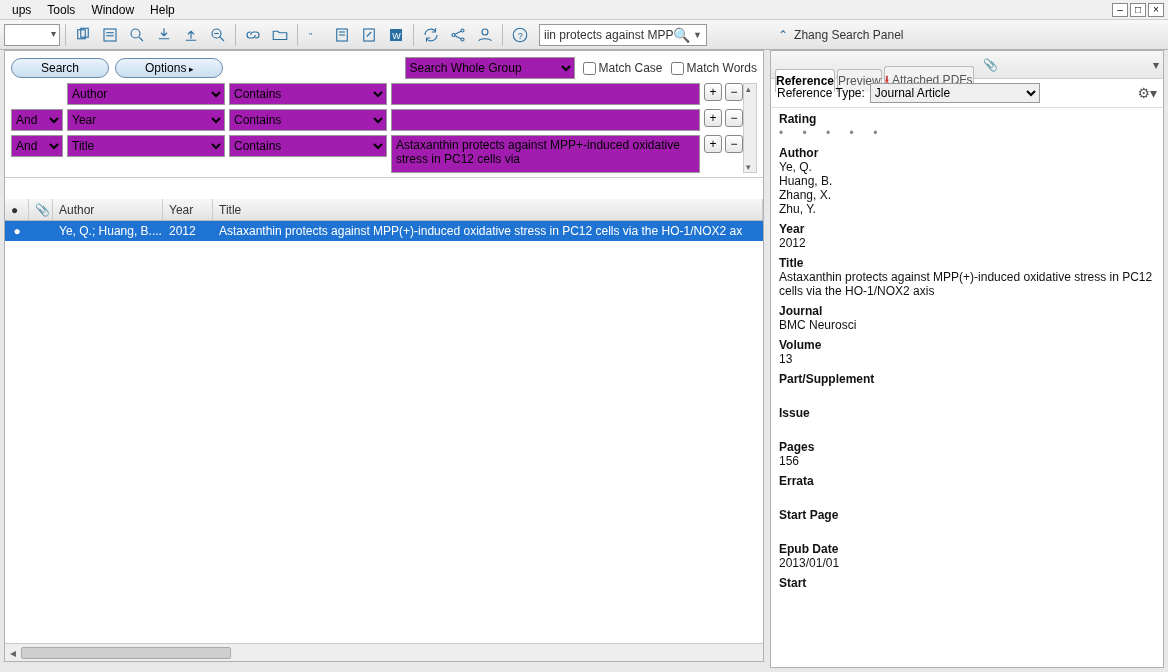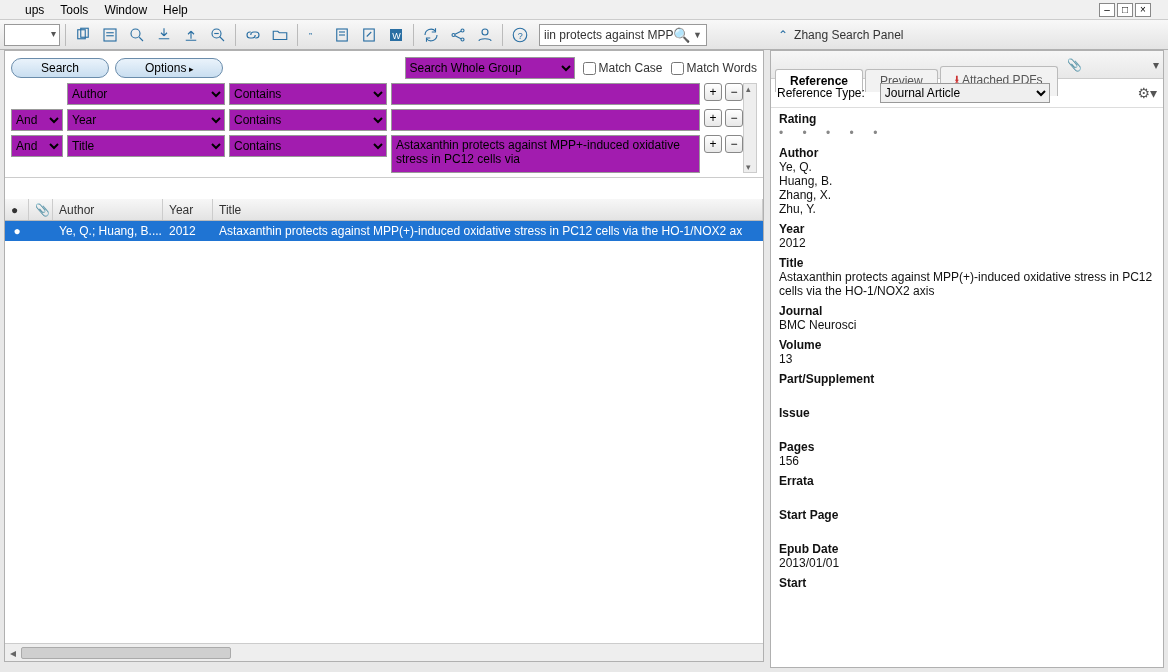--- a/index.html
+++ b/index.html
@@ -1,19 +1,19 @@
 <!DOCTYPE html>
 <html><head>
 <meta charset="utf-8">
 <style>
 * { box-sizing: border-box; margin: 0; padding: 0; font-family: "Segoe UI", Tahoma, sans-serif; font-size: 12px; }
 body { background: #e8e8e8; width: 1168px; height: 672px; overflow: hidden; position: relative; }
 
 
-.menubar { height: 20px; background: #f0f0f0; display: flex; align-items: center; padding: 0 17px; border-bottom: 1px solid #ccc; }
+.menubar { height: 20px; background: #f0f0f0; display: flex; align-items: center; padding: 0 4px; border-bottom: 1px solid #ccc; }
 .menubar .menu-item { padding: 2px 8px; cursor: default; }
 .menubar .window-controls { margin-left: auto; display: flex; gap: 2px; }
 .menubar .window-controls span { width: 16px; height: 14px; border: 1px solid #888; background: #fff; text-align: center; line-height: 12px; font-size: 10px; cursor: default; }
 
 
 .toolbar { height: 30px; background: linear-gradient(#f8f8f8,#e4e4e4); border-bottom: 1px solid #b0b0b0; display: flex; align-items: center; padding: 0 4px; gap: 3px; }
 .toolbar .combo-blank { width: 56px; height: 22px; border: 1px solid #999; background: #fff; position: relative; }
 .toolbar .combo-blank::after { content:"▾"; position:absolute; right:3px; top:3px; font-size:10px; color:#555;}
 .toolbar .sep { width:1px; height:22px; background:#bbb; margin:0 2px;}
 .toolbar .tool-icon { width:24px; height:24px; display:flex; align-items:center; justify-content:center; color:#2a6fa3; font-size:16px; border-radius:2px; cursor:default;}
@@ -66,26 +66,26 @@
 .results-body .row-res{ display:flex; height:20px; align-items:center; background:#1f74d3; color:#fff;}
 .results-body .row-res .cell{ padding:0 6px; white-space:nowrap; overflow:hidden;}
 .row-res .dot{ width:24px; text-align:center;}
 .hscroll{ position:absolute; left:0; right:0; bottom:0; height:18px; background:#eee; border-top:1px solid #ccc; display:flex; align-items:center;}
 .hscroll .ar{ width:16px; text-align:center; color:#666;}
 .hscroll .thumb{ width:210px; height:12px; background:#cfcfcf; border:1px solid #aaa; border-radius:2px;}
 
 
 .right-pane { position:absolute; left:770px; right:4px; top:50px; bottom:4px; background:#fff; border:1px solid #b0b0b0; display:flex; flex-direction:column;}
 .tabs { height:28px; display:flex; align-items:center; border-bottom:1px solid #ccc; background:linear-gradient(#f6f6f6,#e8e8e8); padding:0 4px; gap:2px;}
-.tab{ padding:4px 14px; border:1px solid #bbb; border-bottom:none; background:#f2f2f2; border-radius:3px 3px 0 0; color:#555; cursor:default;margin-top:32px;}
+.tab{ padding:4px 0; border:1px solid #bbb; border-bottom:none; background:#f2f2f2; border-radius:3px 3px 0 0; color:#555; cursor:default;margin-top:32px;}
 .tab.active{ background:#fff; color:#000; font-weight:600;}
 .tab .pdf-ico{ color:#c33; margin-right:3px; font-weight:bold;}
 .tabs .clip{ margin-left:8px; color:#555;}
 .tabs .menu-drop{ margin-left:auto; color:#555;}
-.reftype-row{ display:flex; align-items:center; padding:4px 6px; border-bottom:1px solid #ddd; gap:15px;}
+.reftype-row{ display:flex; align-items:center; padding:4px 6px; border-bottom:1px solid #ddd; gap:5px;}
 .reftype-row select{ flex:1; max-width:170px; height:20px; border:1px solid #999;}
 .reftype-row .gear{ margin-left:auto; color:#555; font-size:14px;}
 .ref-scroll{ flex:1; overflow-y:auto; padding:4px 8px 8px 8px;}
 .field-block{ margin-bottom:6px;}
 .field-block .label{ font-weight:700; color:#111;}
 .field-block .val{ color:#111;}
 .rating-dots{ letter-spacing:8px; color:#888;}
 .ref-scroll::-webkit-scrollbar{width:14px;}
 .ref-scroll::-webkit-scrollbar-thumb{background:#cfcfcf;border:1px solid #aaa;}
 .ref-scroll::-webkit-scrollbar-track{background:#eee;}

